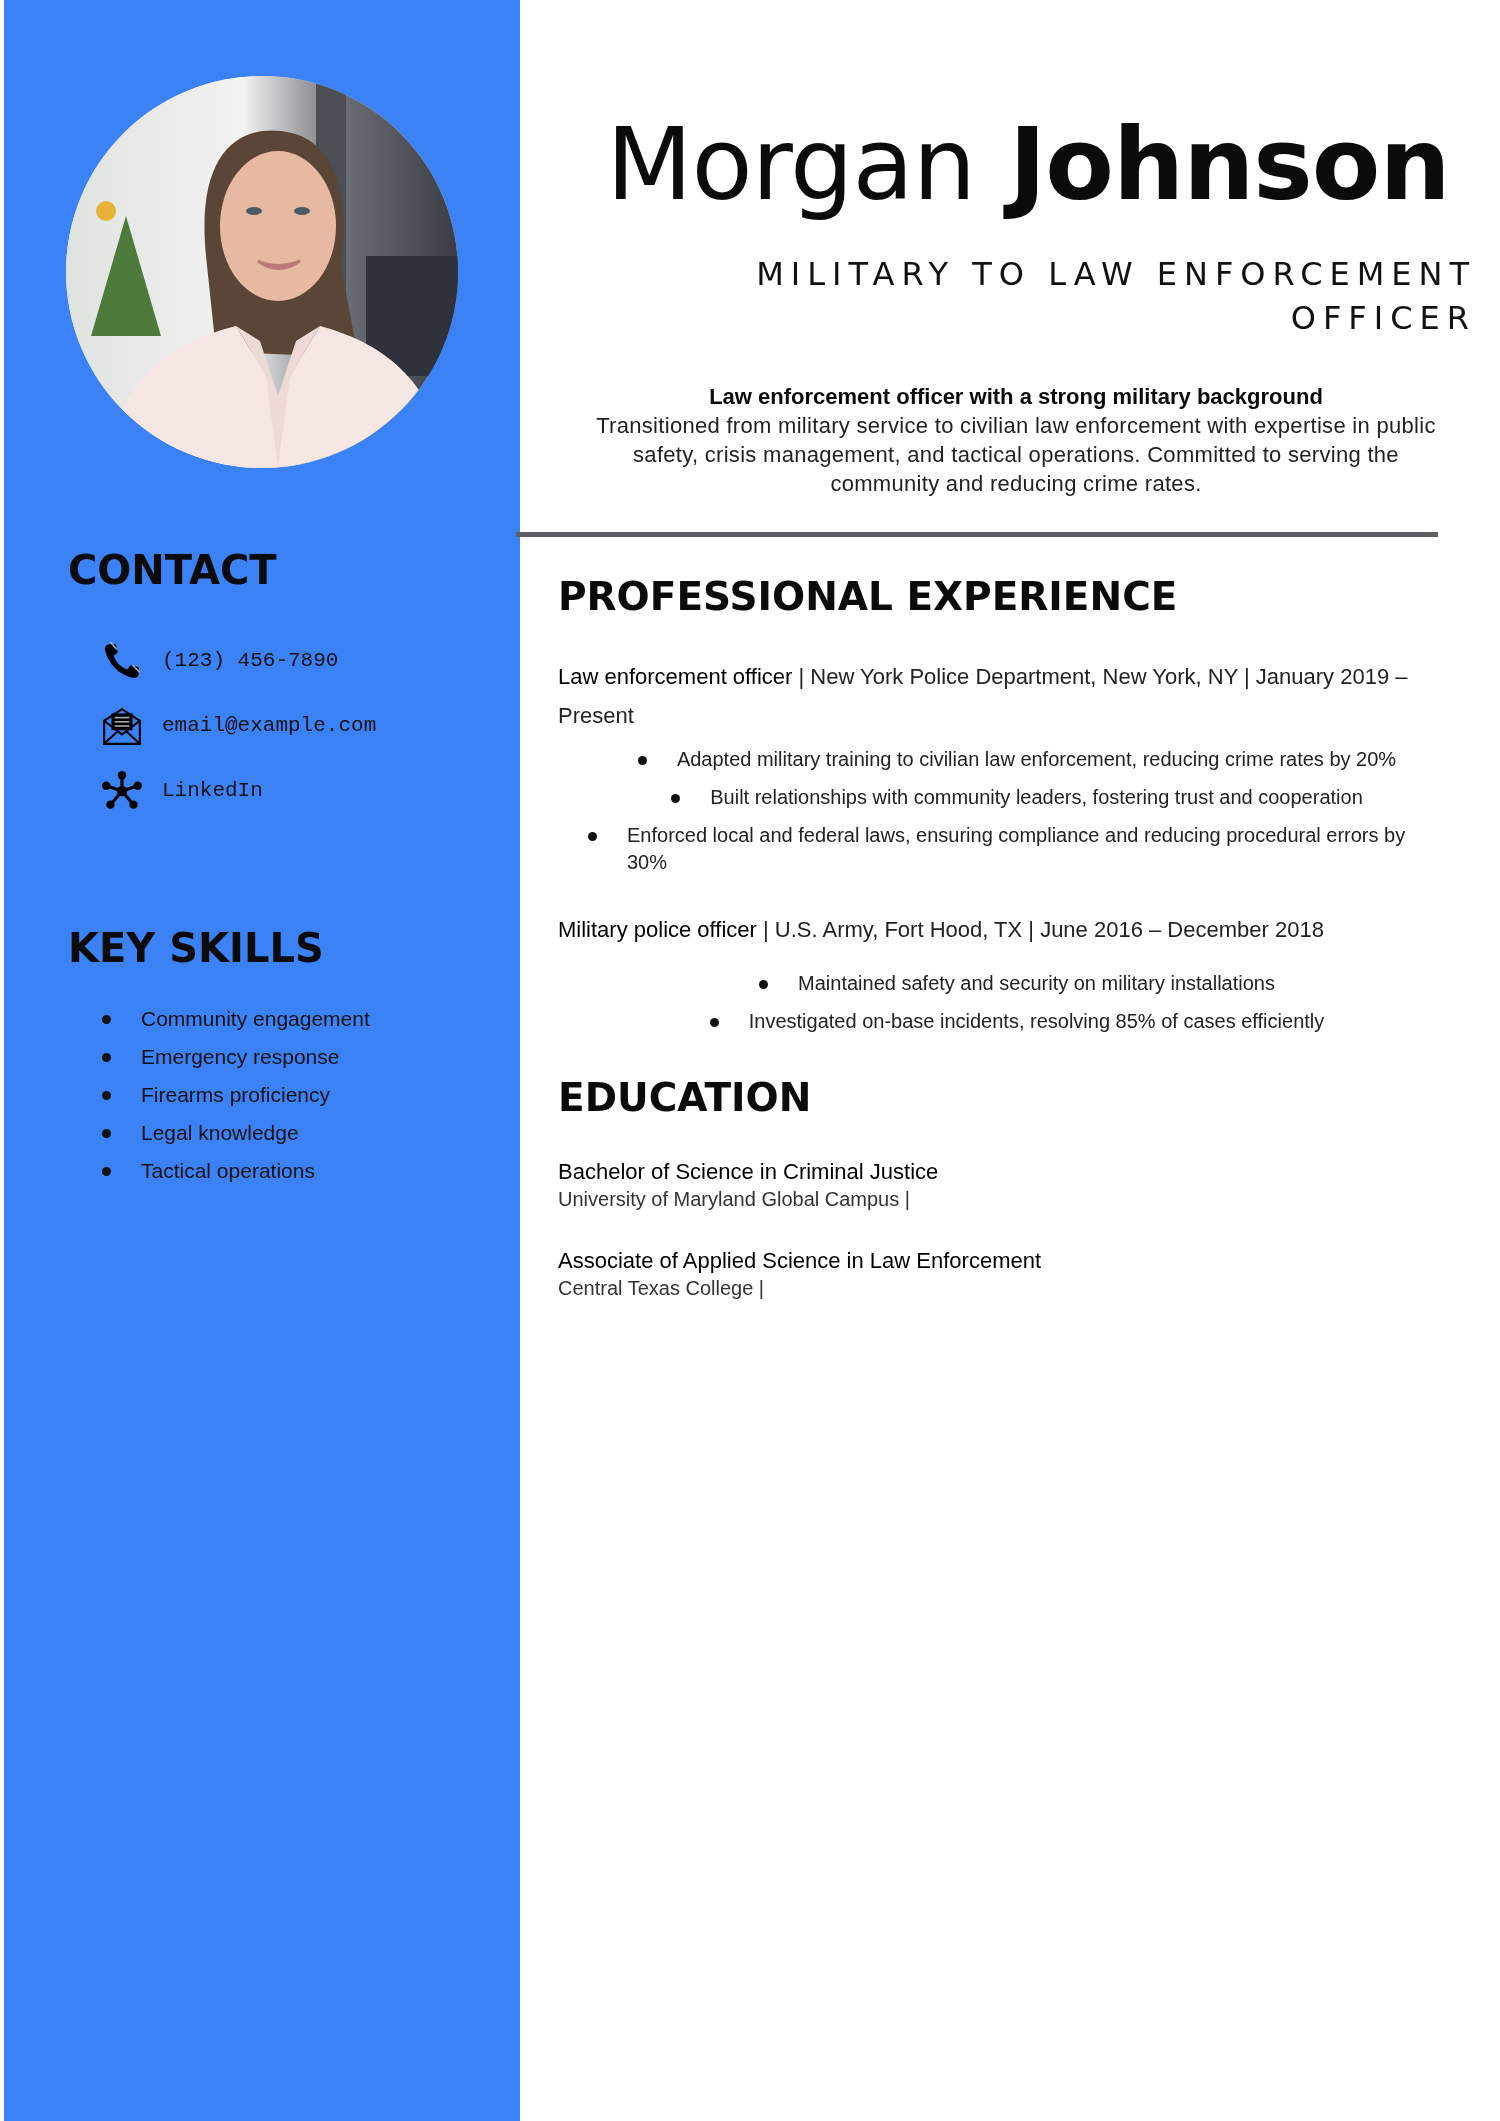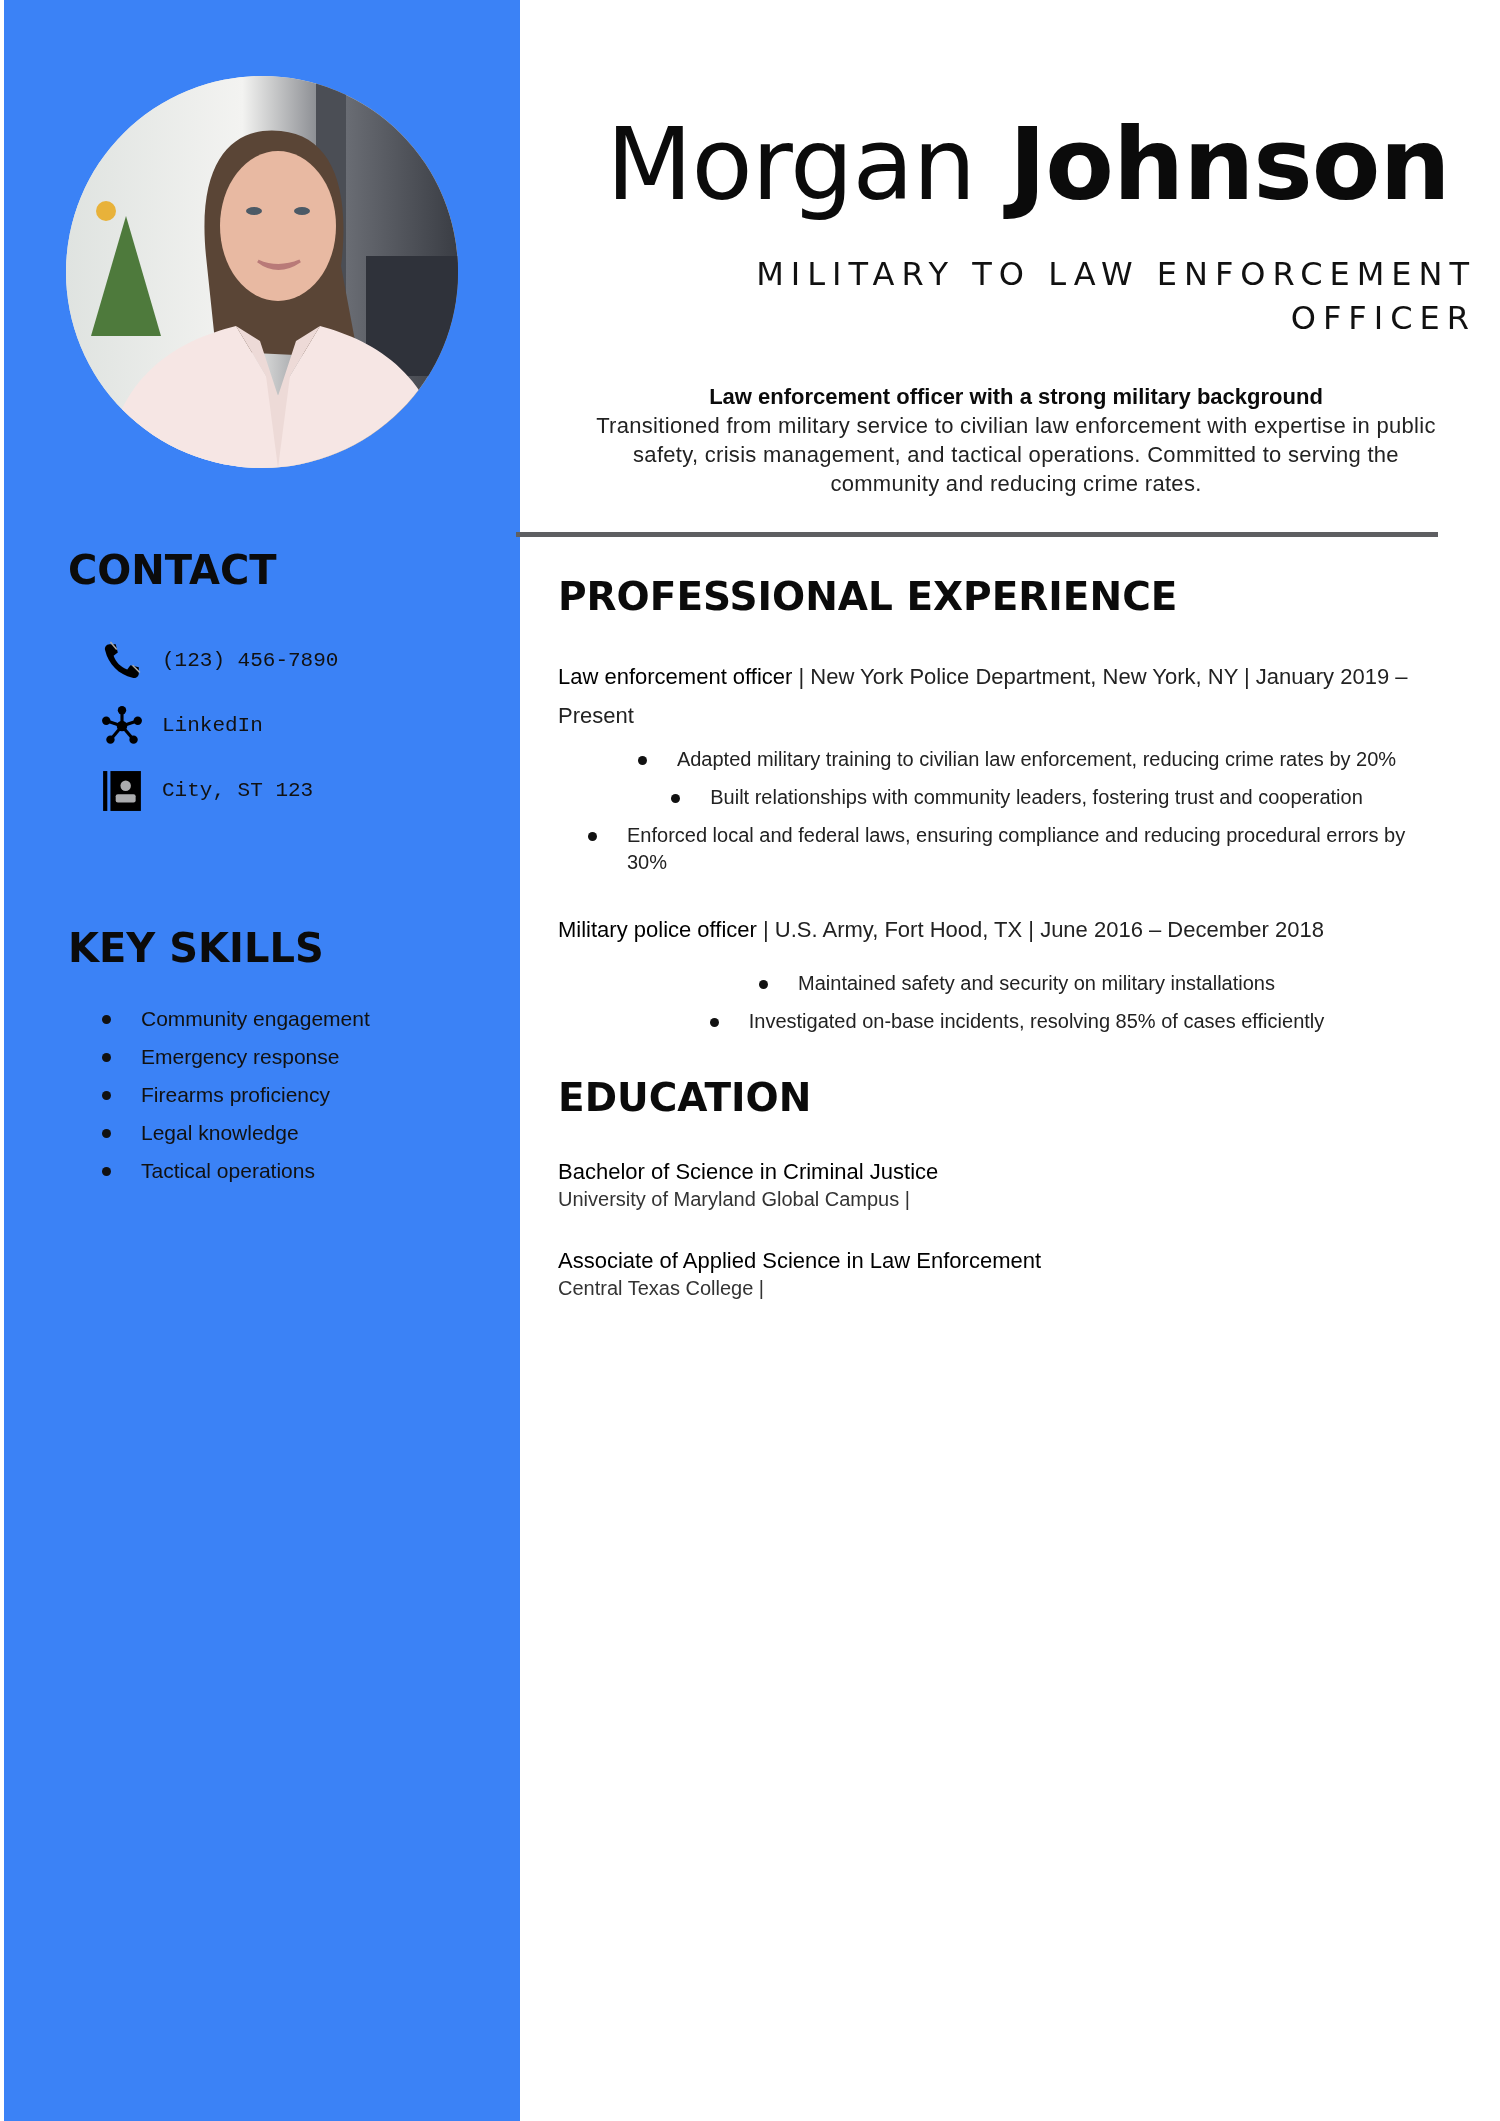--- a/index.html
+++ b/index.html
@@ -94,48 +94,51 @@
             <path d="M8 4 L14 4 L16 12 L12 15 C14 21 19 26 25 28 L28 24 L36 26 L36 32 C36 35 33 37 30 36 C17 33 7 23 4 10 C3 7 5 4 8 4 Z" fill="#000"></path>
             <line x1="9" y1="2" x2="15" y2="9" stroke="#abacae" stroke-width="1.5"></line>
             <line x1="30" y1="24" x2="37" y2="31" stroke="#abacae" stroke-width="1.5"></line>
           </svg>
       </span>
       <span class="contact-text">(123) 456-7890</span>
     </li>
     <li class="contact-item">
       <span class="contact-icon">
         <svg viewBox="0 0 40 40">
+            <path d="M3 15 L20 4 L37 15 L37 37 L3 37 Z" fill="none" stroke="#000" stroke-width="2"></path>
+            <rect x="10" y="8" width="20" height="16" fill="#000"></rect>
+            <line x1="13" y1="12" x2="27" y2="12" stroke="#abacae" stroke-width="1.5"></line>
+            <line x1="13" y1="16" x2="27" y2="16" stroke="#abacae" stroke-width="1.5"></line>
+            <line x1="13" y1="20" x2="27" y2="20" stroke="#abacae" stroke-width="1.5"></line>
+            <path d="M3 15 L20 28 L37 15" fill="none" stroke="#000" stroke-width="2"></path>
+            <path d="M3 37 L16 25 M37 37 L24 25" stroke="#000" stroke-width="2"></path>
+          </svg>
+      </span>
+      <span class="contact-text">email@example.com</span>
+    </li>
+    <li class="contact-item">
+      <span class="contact-icon">
+        <svg viewBox="0 0 40 40">
             <g stroke="#000" stroke-width="3">
               <line x1="20" y1="20" x2="20" y2="5"></line>
               <line x1="20" y1="20" x2="5" y2="15"></line>
               <line x1="20" y1="20" x2="35" y2="15"></line>
               <line x1="20" y1="20" x2="9" y2="33"></line>
               <line x1="20" y1="20" x2="31" y2="33"></line>
             </g>
             <circle cx="20" cy="20" r="5" fill="#000"></circle>
             <circle cx="20" cy="5" r="4" fill="#000"></circle>
             <circle cx="5" cy="15" r="4" fill="#000"></circle>
             <circle cx="35" cy="15" r="4" fill="#000"></circle>
             <circle cx="9" cy="33" r="4" fill="#000"></circle>
             <circle cx="31" cy="33" r="4" fill="#000"></circle>
           </svg>
       </span>
       <span class="contact-text">LinkedIn</span>
     </li>
-    <li class="contact-item">
-      <span class="contact-icon">
-        <svg viewBox="0 0 40 40">
-            <rect x="2" y="1" width="4" height="38" fill="#000"></rect>
-            <rect x="9" y="1" width="29" height="38" fill="#000"></rect>
-            <circle cx="23.5" cy="15" r="5" fill="#abacae"></circle>
-            <rect x="14" y="23" width="19" height="8" rx="2" fill="#abacae"></rect>
-          </svg>
-      </span>
-      <span class="contact-text">City, ST 123</span>
-    </li>
   </ul>
 
   <h2 class="side-heading skills-heading">KEY SKILLS</h2>
   <ul class="skills-list">
     <li class="skill-item">
         <span class="bullet"></span>
         <span>Community engagement</span>
       </li>
     <li class="skill-item">
         <span class="bullet"></span>

